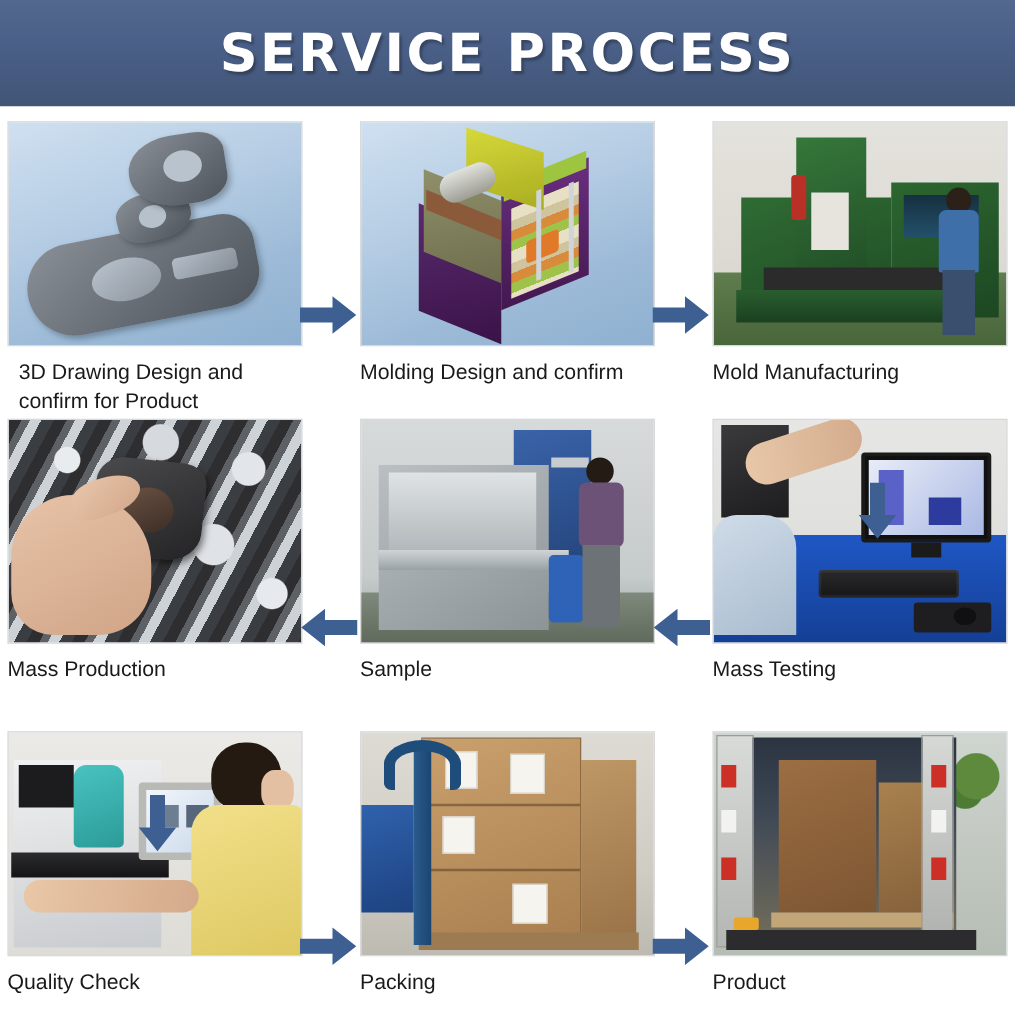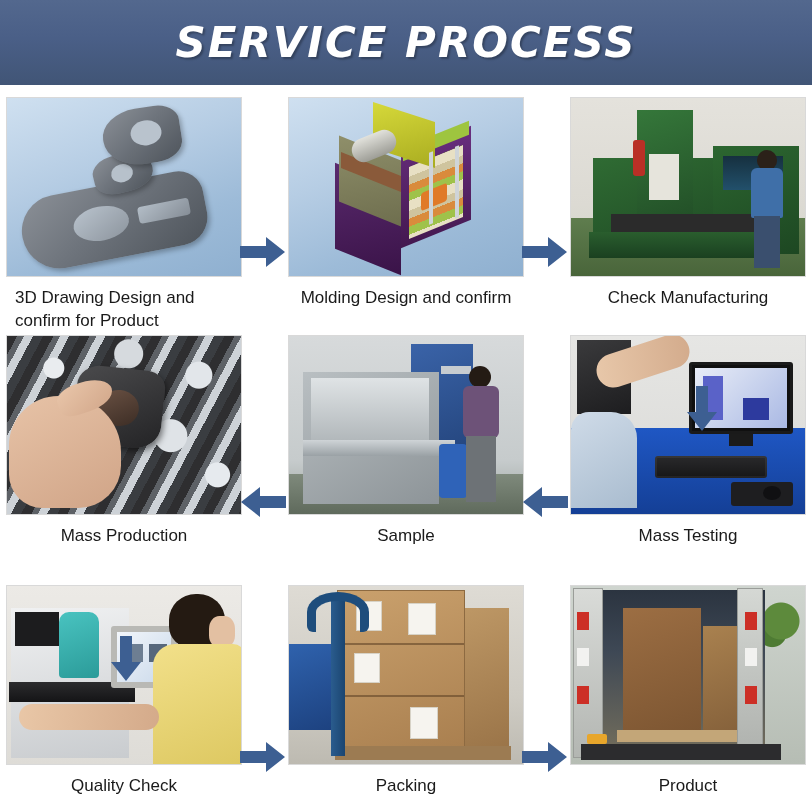--- a/index.html
+++ b/index.html
@@ -14,21 +14,20 @@
   
   .header {
     position: absolute; left: 0; top: 0; width: 812px; height: 85px;
     background: linear-gradient(180deg, #53688e 0%, #4a5f87 45%, #415576 100%);
     display: flex; align-items: center; justify-content: center;
   }
   .header-title {
     color: #ffffff;
     font-size: 42px;
     font-weight: bold;
-    font-style: italic;
     letter-spacing: 2px;
     text-shadow: 2px 2px 2px rgba(0,0,0,0.28);
     font-family: "DejaVu Sans", sans-serif;
     white-space: nowrap;
   }
 
   
   .grid {
     position: absolute; left: 0; top: 85px; width: 812px; height: 727px;
   }
@@ -46,21 +45,20 @@
     width: 236px; height: 180px;
     border: 1px solid #d9d9d9;
     position: relative; overflow: hidden;
     background: #e9eef5;
   }
   .caption {
     margin-top: 9px;
     font-size: 17px;
     color: #1a1a1a;
     line-height: 1.38;
-    text-align: center;
     font-family: "Liberation Sans", sans-serif;
   }
   .caption.left { text-align: left; padding-left: 9px; }
 
   
   .arrow { position: absolute; }
   .arrow svg { display: block; }
   .arrow-h { width: 46px; height: 34px; }
   .arrow-v { width: 34px; height: 46px; }
 
@@ -346,21 +344,21 @@
             <div class="p3-panel"></div>
             <div class="p3-bed"></div>
             <div class="p3-base"></div>
             <div class="p3-person">
               <div class="p3-head2"></div>
               <div class="p3-torso"></div>
               <div class="p3-legs"></div>
             </div>
           </div>
         </div>
-        <div class="caption">Check Manufacturing</div>
+        <div class="caption">Mold Manufacturing</div>
       </div>
 
     </div>
 
     <div class="row row-2">
 
       <div class="cell c0">
         <div class="thumb">
           <div class="p4-bags"></div>
           <div class="p4-part">

